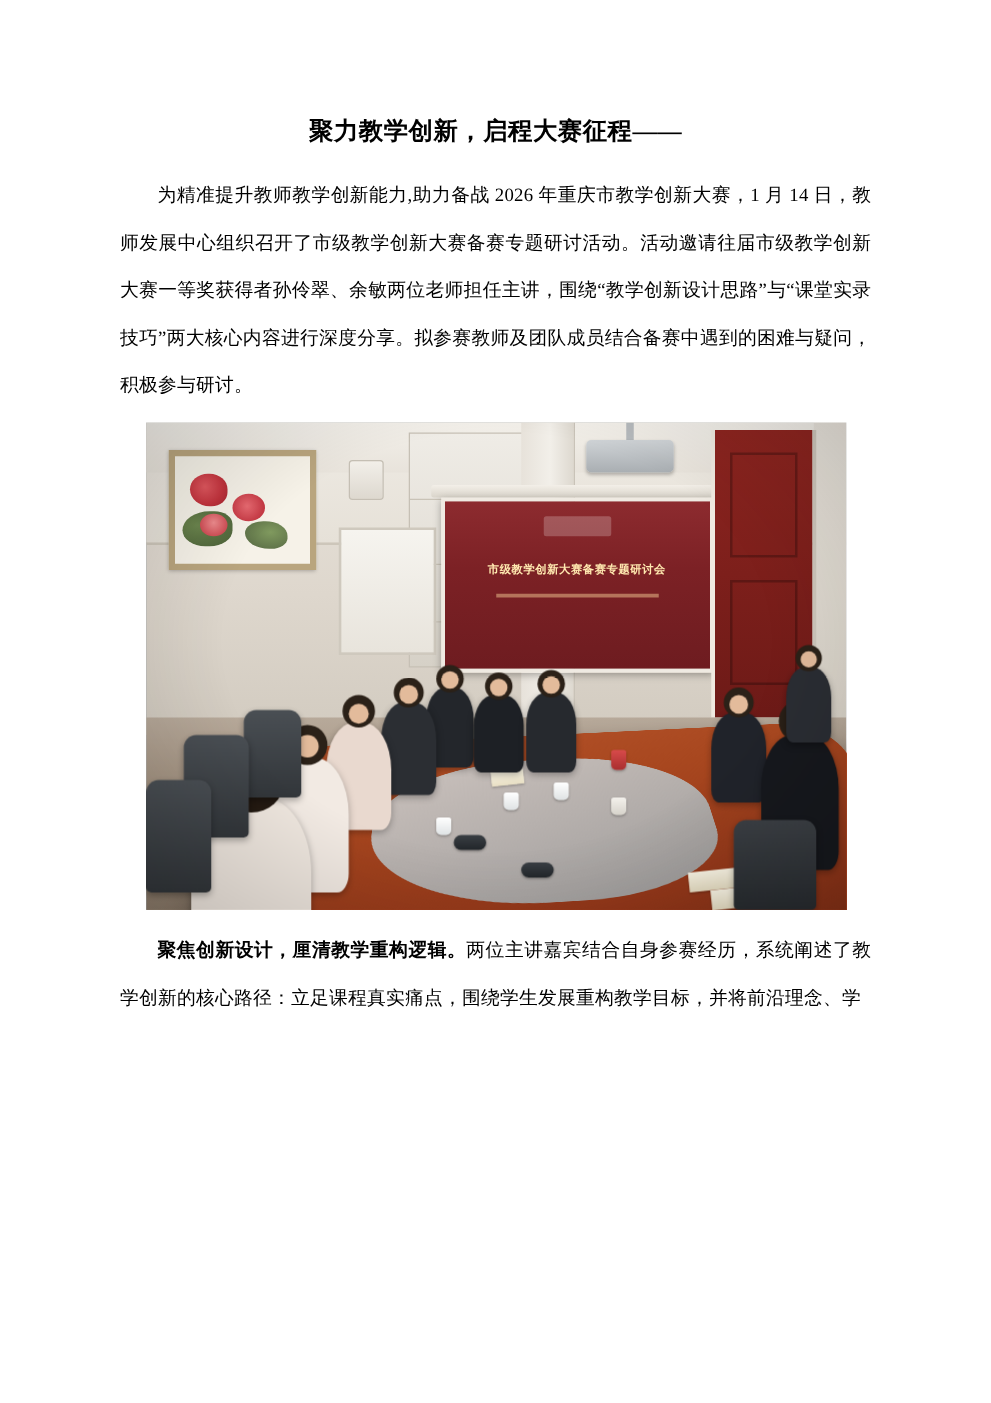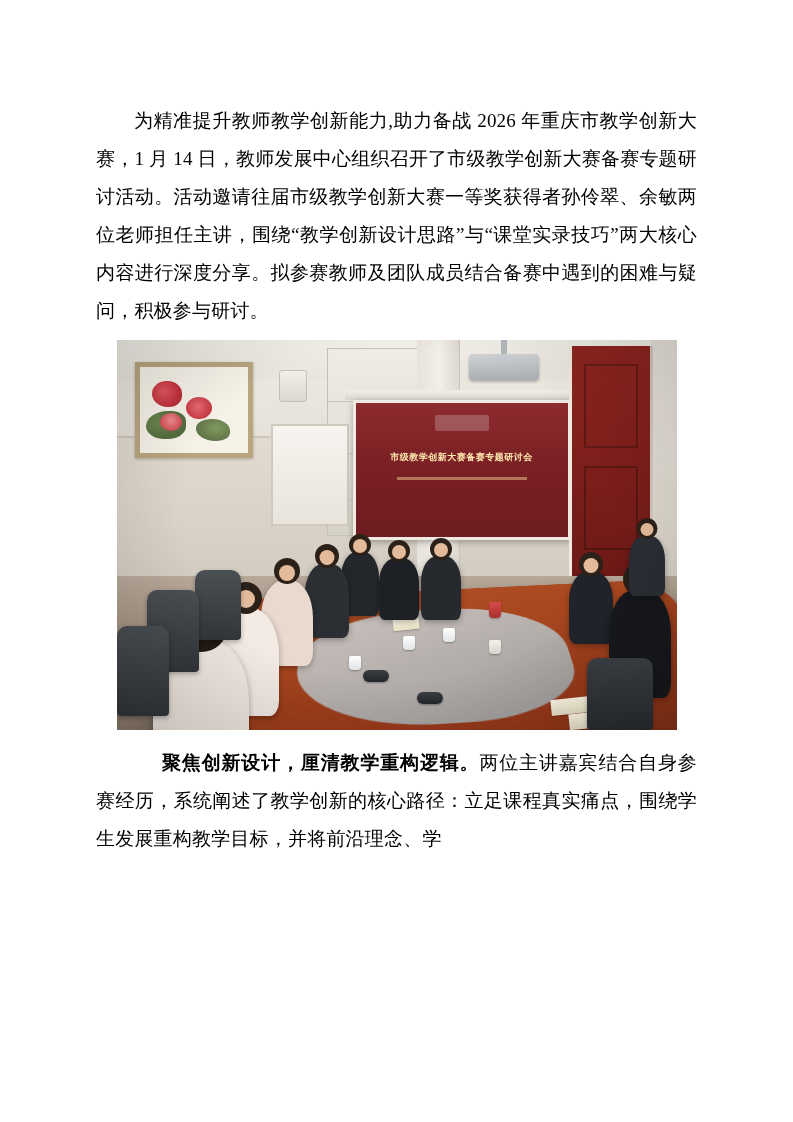--- a/index.html
+++ b/index.html
@@ -31,21 +31,21 @@
     margin: 0;
   }
   .doc-title-line1 {
     display: block;
   }
   .doc-title-line2 {
     display: block;
     margin-top: 4px;
   }
   .body-text {
-    font-size: 19px;
+    font-size: 15px;
     line-height: 38px;
     text-align: justify;
     text-justify: inter-ideograph;
     margin: 14px 0 0 0;
     letter-spacing: 0.2px;
   }
   .indent {
     text-indent: 2em;
   }
   .figure {
@@ -243,34 +243,34 @@
     background: #e3bb9b;
   }
   .chair {
     position:absolute;
     background: linear-gradient(180deg,#4a4f54,#32363a);
     border-radius: 10px 10px 4px 4px;
     box-shadow: 0 2px 5px rgba(0,0,0,.3);
   }
   .caption-lead {
     font-weight: bold;
-    margin-left: 28px;
   }
   .photo-vignette {
     position:absolute; inset:0;
     background: radial-gradient(ellipse at 50% 45%, rgba(0,0,0,0) 55%, rgba(0,0,0,.18) 100%);
     pointer-events:none;
   }
 </style>
 </head>
 <body>
 
 <div class="page">
 
   <h1 class="doc-title">
+    <span class="doc-title-line1">聚力教学创新，启程大赛征程——</span>
   </h1>
 
   <p class="body-text indent">为精准提升教师教学创新能力,助力备战 2026 年重庆市教学创新大赛，1 月 14 日，教师发展中心组织召开了市级教学创新大赛备赛专题研讨活动。活动邀请往届市级教学创新大赛一等奖获得者孙伶翠、余敏两位老师担任主讲，围绕“教学创新设计思路”与“课堂实录技巧”两大核心内容进行深度分享。拟参赛教师及团队成员结合备赛中遇到的困难与疑问，积极参与研讨。</p>
 
   <div class="figure">
     <div class="photo">
 
       <div class="wall"></div>
       <div class="wall-upper"></div>
       <div class="ceiling-shade"></div>

